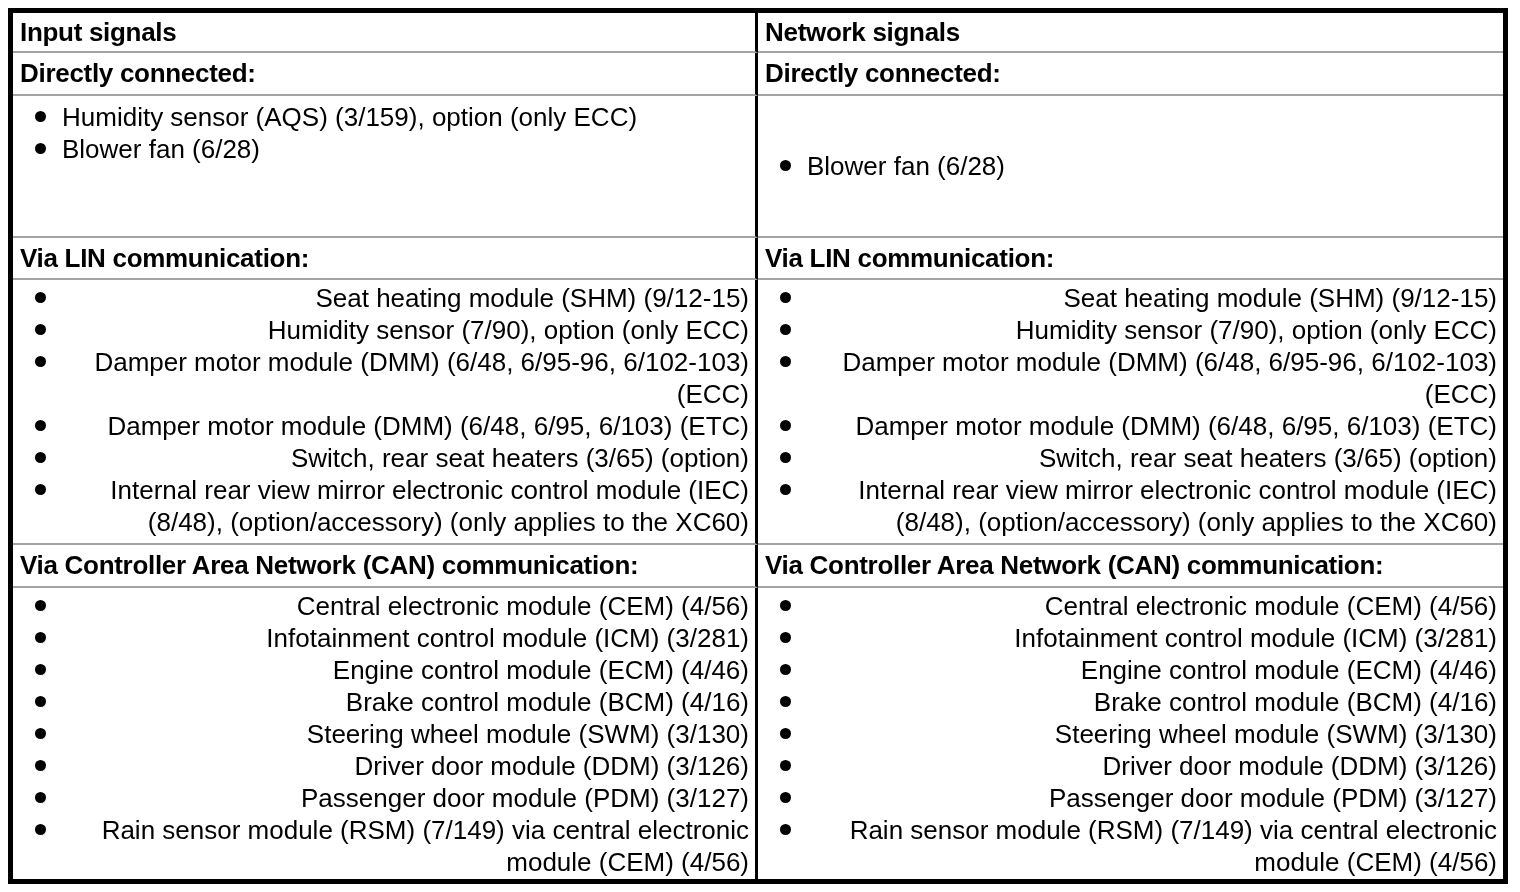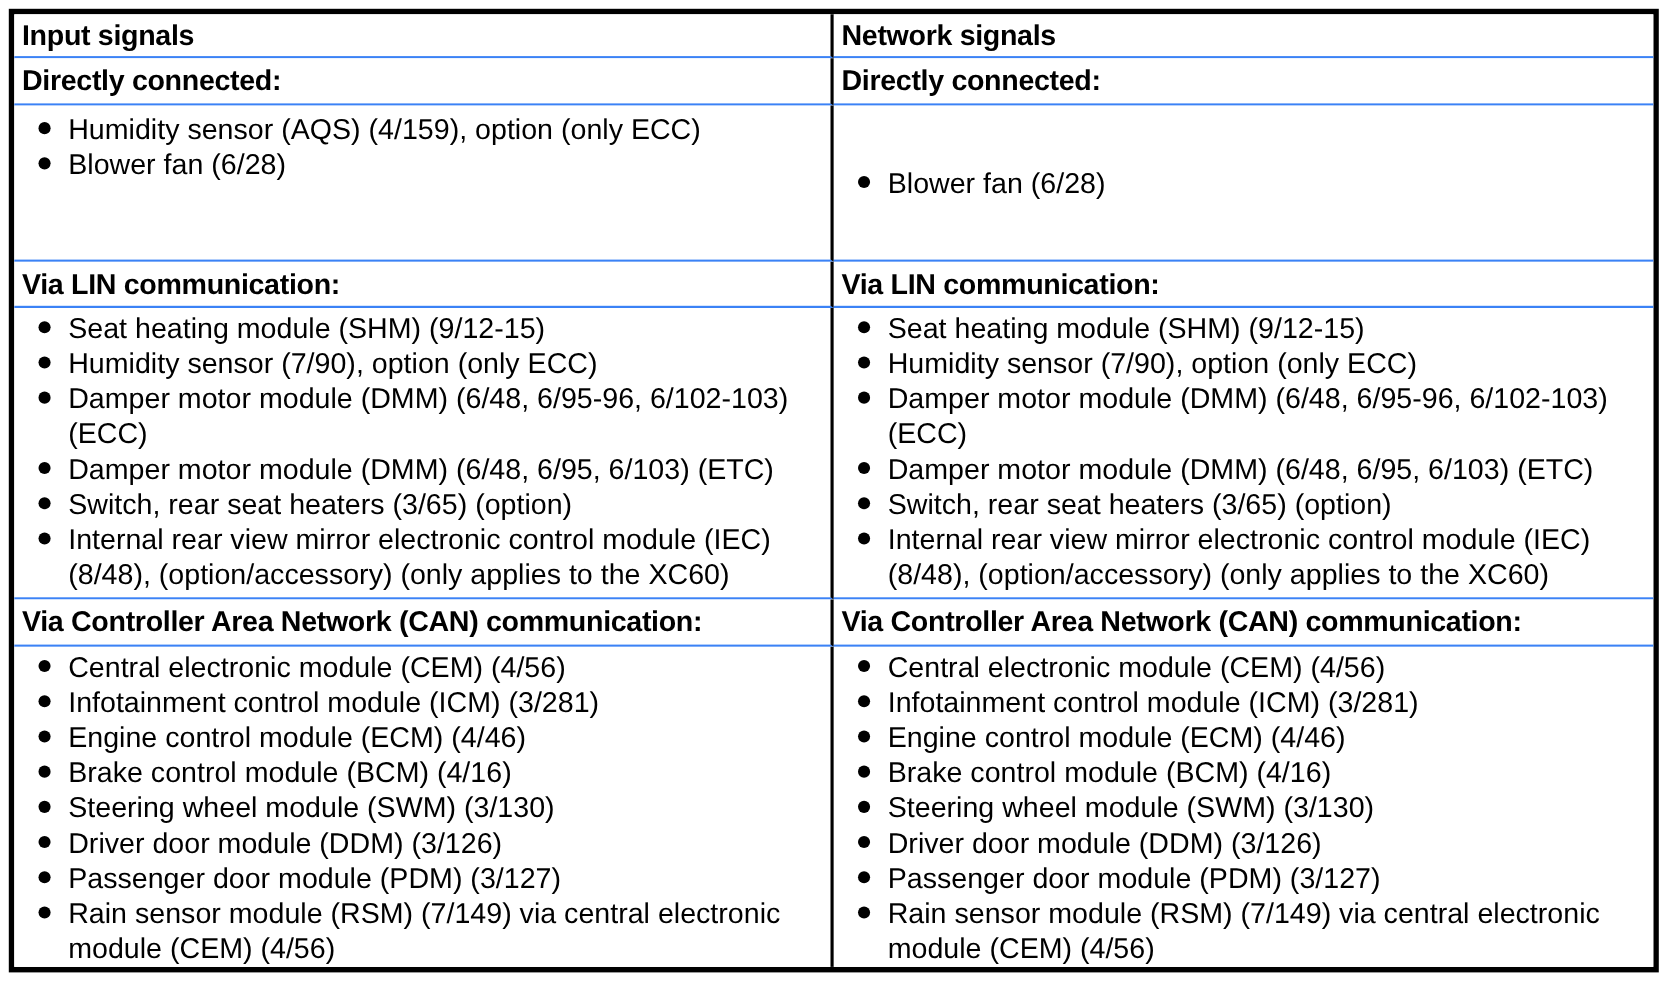--- a/index.html
+++ b/index.html
@@ -31,35 +31,35 @@
     display: grid;
     grid-template-columns: 745px 1fr;
     grid-template-rows: 40px 43px 142px 42px 265px 43px 1fr;
   }
   .cell {
     box-sizing: border-box;
     overflow: hidden;
     background: #ffffff;
   }
   .col1 { border-right: 3px solid #000000; }
-  .rowline { border-bottom: 2px solid #3b82f6; }
+  .rowline { border-bottom: 2px solid #a3a3a3; }
   .header-cell {
     display: flex;
     align-items: center;
     padding-left: 7px;
     font-size: 26px;
     font-weight: bold;
     letter-spacing: -0.3px;
     white-space: nowrap;
   }
   .list-cell {
     padding: 5px 6px 0 22px;
     font-size: 26px;
   }
-  .list-cell.tight { padding-top: 2px; }
+  .list-cell.tight { padding-top: 2px; text-align: right; }
   .center-v {
     display: flex;
     flex-direction: column;
     justify-content: center;
     padding-top: 0;
   }
   ul.list {
     list-style: none;
     margin: 0;
     padding: 0;
@@ -97,21 +97,21 @@
 
     <div class="cell col1 rowline header-cell">Directly connected:</div>
     <div class="cell rowline header-cell">Directly connected:</div>
 
     <div class="cell col1 rowline list-cell">
       <ul class="list">
           <li class="item">
             <span class="bullet">
               <span class="dot"></span>
             </span>
-            <span class="item-text">Humidity sensor (AQS) (4/159), option (only ECC)</span>
+            <span class="item-text">Humidity sensor (AQS) (3/159), option (only ECC)</span>
           </li>
           <li class="item">
             <span class="bullet">
               <span class="dot"></span>
             </span>
             <span class="item-text">Blower fan (6/28)</span>
           </li>
         </ul>
     </div>
     <div class="cell rowline list-cell center-v">

